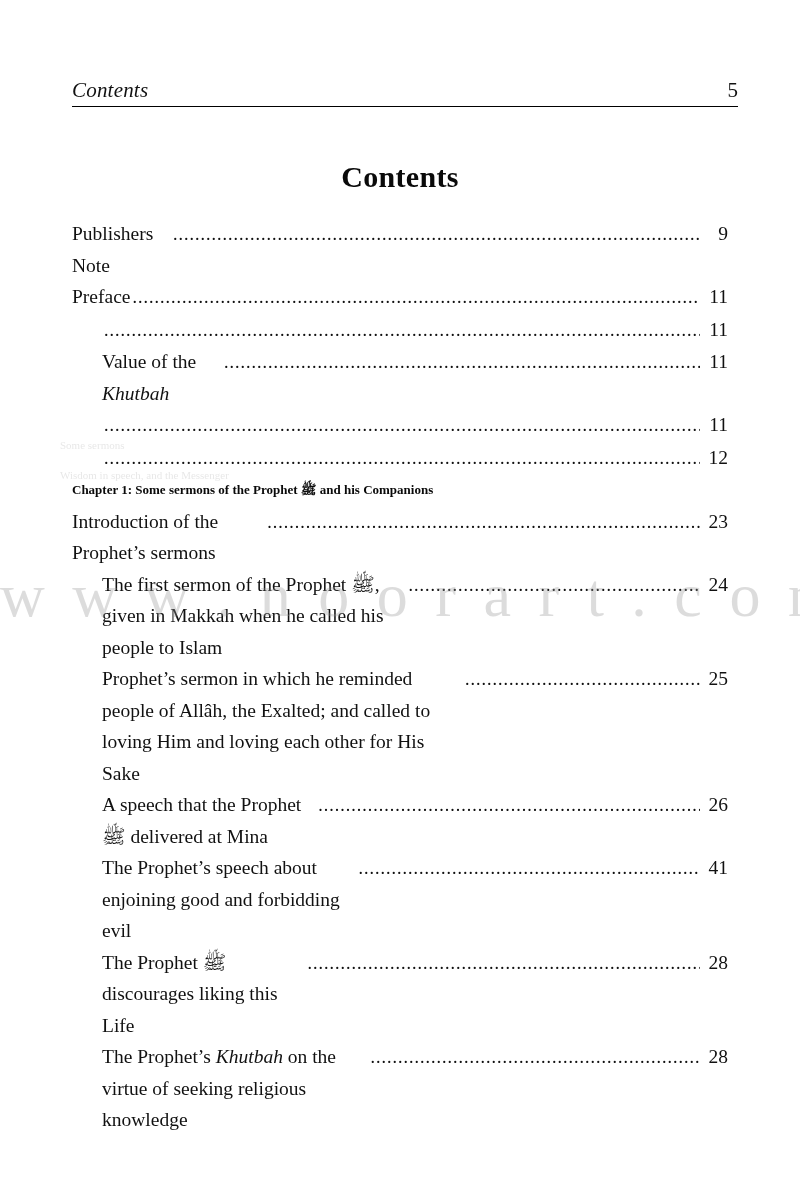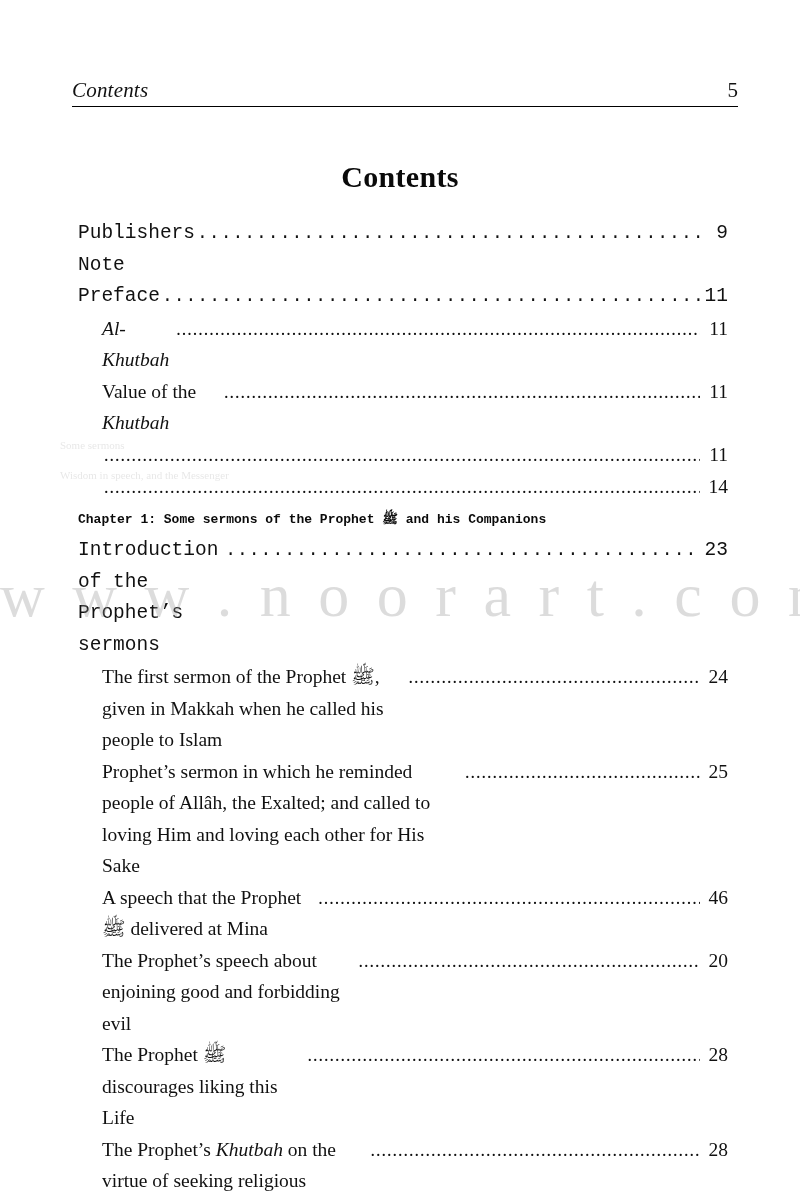--- a/index.html
+++ b/index.html
@@ -91,21 +91,21 @@
     letter-spacing: 1px;
     font-size: 18px;
     min-width: 10px;
   }
   .entry .pg {
     flex: 0 0 auto;
     text-align: right;
     min-width: 26px;
   }
 
-  .lvl0 { margin-left: 6px; font-family: Liberation Mono, monospace; }
+  .lvl0 { margin-left: 0; }
   .lvl1 { margin-left: 30px; }
 
   .chapline {
     font-weight: bold;
     font-size: 13px;
     line-height: 31.5px;
   }
 
   
   .watermark {
@@ -162,42 +162,41 @@
       </div>
       <div class="entry lvl0">
         <div class="row">
           <span class="txt">Preface</span>
           <span class="leader">........................................................................................................................</span>
           <span class="pg">11</span>
         </div>
       </div>
       <div class="entry lvl1">
         <div class="row">
-          <span class="txt"><i>Al-Khutbah</i></span>
           <span class="leader">........................................................................................................................</span>
           <span class="pg">11</span>
         </div>
       </div>
       <div class="entry lvl1">
         <div class="row">
           <span class="txt">Value of the <i>Khutbah</i></span>
           <span class="leader">........................................................................................................................</span>
           <span class="pg">11</span>
         </div>
       </div>
       <div class="entry lvl1">
         <div class="row">
           <span class="leader">........................................................................................................................</span>
           <span class="pg">11</span>
         </div>
       </div>
       <div class="entry lvl1">
         <div class="row">
           <span class="leader">........................................................................................................................</span>
-          <span class="pg">14</span>
+          <span class="pg">12</span>
         </div>
       </div>
       <div class="chapline lvl0">Chapter 1: Some sermons of the Prophet ﷺ and his Companions</div>
       <div class="entry lvl0">
         <div class="row">
           <span class="txt">Introduction of the Prophet’s sermons</span>
           <span class="leader">........................................................................................................................</span>
           <span class="pg">23</span>
         </div>
       </div>
@@ -212,28 +211,28 @@
         <div class="row">
           <span class="txt">Prophet’s sermon in which he reminded people of Allâh, the Exalted; and called to loving Him and loving each other for His Sake</span>
           <span class="leader">........................................................................................................................</span>
           <span class="pg">25</span>
         </div>
       </div>
       <div class="entry lvl1">
         <div class="row">
           <span class="txt">A speech that the Prophet ﷺ delivered at Mina</span>
           <span class="leader">........................................................................................................................</span>
-          <span class="pg">46</span>
+          <span class="pg">26</span>
         </div>
       </div>
       <div class="entry lvl1">
         <div class="row">
           <span class="txt">The Prophet’s speech about enjoining good and forbidding evil</span>
           <span class="leader">........................................................................................................................</span>
-          <span class="pg">20</span>
+          <span class="pg">41</span>
         </div>
       </div>
       <div class="entry lvl1">
         <div class="row">
           <span class="txt">The Prophet ﷺ discourages liking this Life</span>
           <span class="leader">........................................................................................................................</span>
           <span class="pg">28</span>
         </div>
       </div>
       <div class="entry lvl1">

